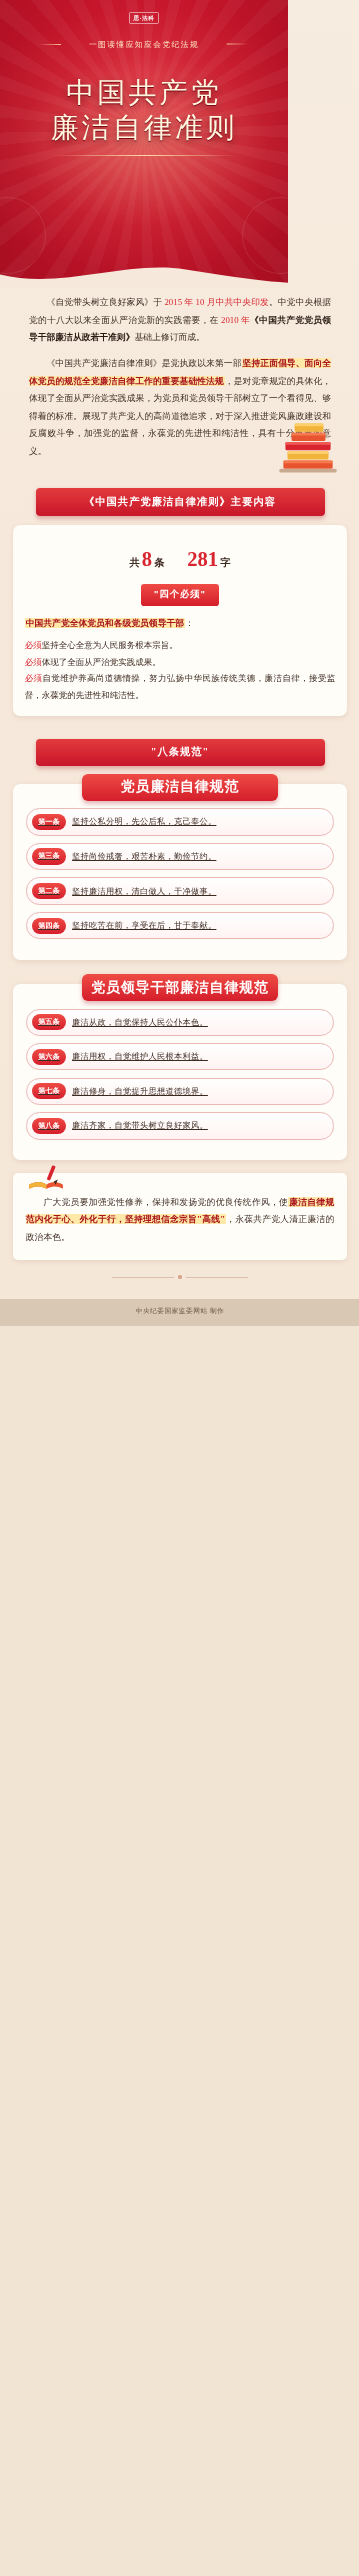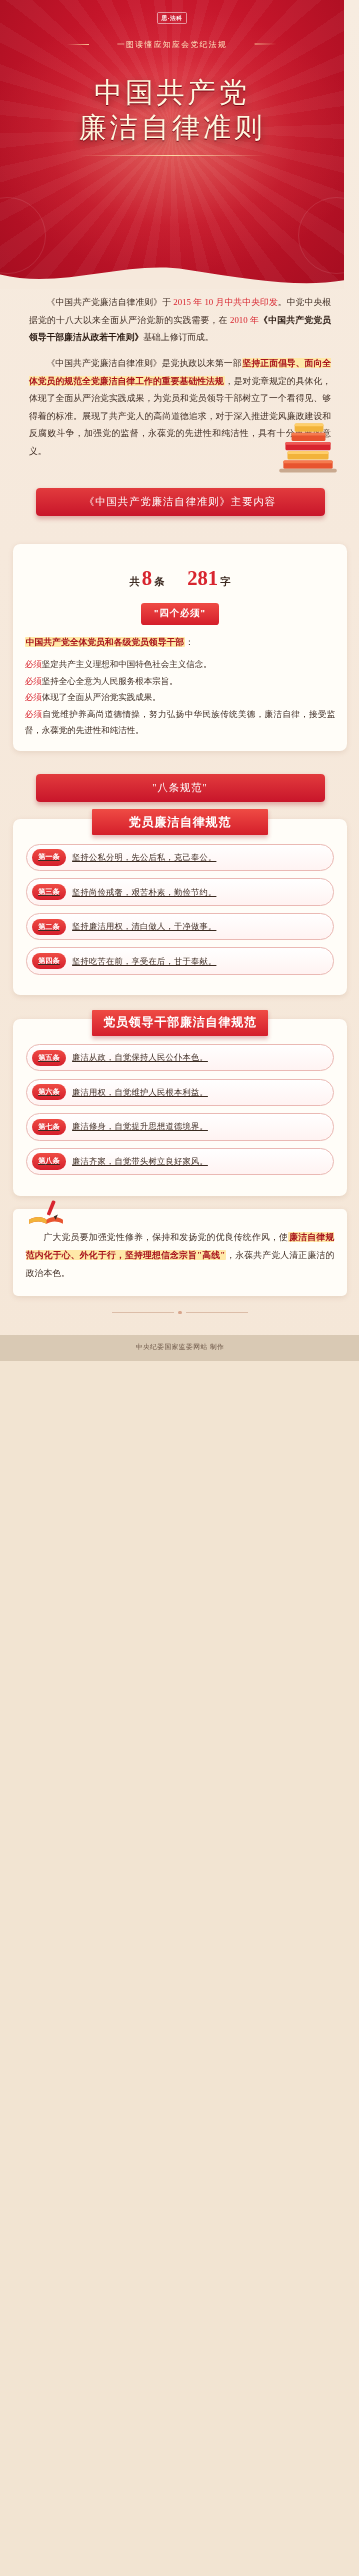--- a/index.html
+++ b/index.html
@@ -12,21 +12,21 @@
   .page {
     width: 360px;
     position: relative;
     background: linear-gradient(180deg, #f7ece0 0%, #f6e9dc 40%, #f5e7d8 100%);
     overflow: hidden;
   }
 
   
   .header {
     position: relative;
-    width: 344px;
+    width: 288px;
     height: 289px;
     background: radial-gradient(ellipse at 50% 35%, #d8253a 0%, #c4152a 45%, #a50d20 100%);
     overflow: hidden;
   }
   .hdr-rays {
     position: absolute; inset: 0;
     background:
       repeating-conic-gradient(from 0deg at 50% 45%,
         rgba(255,255,255,0.045) 0deg 5deg,
         rgba(255,255,255,0) 5deg 11deg);
@@ -119,21 +119,21 @@
     position: absolute; right: 5.2px; bottom: -3.1px; width: 67px; height: 77px;
   }
 
   
   .bar {
     position: relative;
     margin: 0 auto;
     background: linear-gradient(180deg, #e23b3d 0%, #c8152a 100%);
     color: #fff;
     font-family: "Liberation Serif", serif;
-    font-weight: normal;
+    font-weight: bold;
     border-radius: 4.1px;
     text-align: center;
     box-shadow: 0 2.1px 4.6px rgba(170,30,40,.30);
   }
   .bar-main {
     width: 289px; padding: 6.7px 5.2px; font-size: 10.3px; letter-spacing: 1px;
   }
   .bar-wing::before, .bar-wing::after {
     content: ""; position: absolute; top: 50%; width: 15.5px; height: 6.2px;
     transform: translateY(-50%);
@@ -167,24 +167,24 @@
   }
 
   
   .rule-group {
     background: #fffdf8; border-radius: 7.2px;
     box-shadow: 0 1.5px 5.2px rgba(150,90,60,.13);
     padding: 17.5px 12.4px 13.4px; margin-top: 17.5px; position: relative;
   }
   .rule-group-title {
     position: absolute; top: -9.8px; left: 50%; transform: translateX(-50%);
-    width: 176px; text-align: center;
+    width: 196px; text-align: center;
     background: linear-gradient(180deg, #ef4b44, #d41e2b);
-    color: #fff; font-weight: bold; font-size: 12px; letter-spacing: 0.8px;
-    padding: 4.6px 0; border-radius: 1px;
+    color: #fff; font-weight: bold; font-size: 14px; letter-spacing: 0.8px;
+    padding: 4.6px 0; border-radius: 6px;
     box-shadow: 0 2.1px 4.6px rgba(170,30,40,.3);
   }
   .rule-item {
     display: flex; align-items: center; gap: 6.2px;
     background: linear-gradient(180deg, #fff 0%, #fff3f2 100%);
     border: 0.8px solid #eab9b4;
     border-radius: 13.4px;
     padding: 4.6px 8.2px 4.6px 5.2px;
     margin: 7.2px 0;
     text-decoration: underline;
@@ -249,21 +249,21 @@
       <div class="title-underline"></div>
     </div>
 
     <svg class="hdr-wave" viewBox="0 0 698 70" preserveAspectRatio="none">
       <path d="M0,40 C120,70 240,12 360,30 C480,48 600,72 698,44 L698,70 L0,70 Z" fill="#f6e9dc"></path>
     </svg>
   </div>
 
   <div class="section">
     <div class="intro-wrap">
-      <p class="para" id="p1"><span>《中国共产党廉洁自律准则》于 </span><span class="hl-red">2015 年 10 月中共中央印发</span><span>。中党中央根据党的十八大以来全面从严治党新的实践需要，在 </span><span class="hl-red">2010 年</span><span class="hl-bold">《中国共产党党员领导干部廉洁从政若干准则》</span><span>基础上修订而成。</span></p>
+      <p class="para" id="p1"><span>《自觉带头树立良好家风》于 </span><span class="hl-red">2015 年 10 月中共中央印发</span><span>。中党中央根据党的十八大以来全面从严治党新的实践需要，在 </span><span class="hl-red">2010 年</span><span class="hl-bold">《中国共产党党员领导干部廉洁从政若干准则》</span><span>基础上修订而成。</span></p>
       <p class="para" id="p3" style="margin-top:8.2px"><span>《中国共产党廉洁自律准则》是党执政以来第一部</span><span class="hl-mark">坚持正面倡导、面向全体党员的规范全党廉洁自律工作的重要基础性法规</span><span>，是对党章规定的具体化，体现了全面从严治党实践成果，为党员和党员领导干部树立了一个看得见、够得着的标准。展现了共产党人的高尚道德追求，对于深入推进党风廉政建设和反腐败斗争，加强党的监督，永葆党的先进性和纯洁性，具有十分重要的意义。</span></p>
 
       <svg class="books" viewBox="0 0 130 150">
         <rect x="18" y="118" width="96" height="16" rx="3" fill="#e8542f"></rect>
         <rect x="18" y="118" width="96" height="5" rx="2" fill="#f57b4e"></rect>
         <rect x="26" y="100" width="80" height="16" rx="3" fill="#f2b33a"></rect>
         <rect x="26" y="100" width="80" height="5" rx="2" fill="#ffcf6b"></rect>
         <rect x="22" y="82" width="88" height="16" rx="3" fill="#d8252f"></rect>
         <rect x="22" y="82" width="88" height="5" rx="2" fill="#ef5a55"></rect>
         <rect x="34" y="64" width="66" height="16" rx="3" fill="#e8542f"></rect>
@@ -273,39 +273,38 @@
         <rect x="10" y="134" width="112" height="7" rx="3" fill="#c9a98f"></rect>
       </svg>
     </div>
   </div>
 
   <div class="section" style="margin-top:14.4px">
     <div class="center">
       <div class="bar bar-main bar-wing">《中国共产党廉洁自律准则》主要内容</div>
     </div>
 
-    <div class="card" style="margin-top:28px">
+    <div class="card" style="margin-top:9px">
 
       <div class="numbers">
         <div>
           <span class="nlabel">共</span><span class="nbig">8</span><span class="nlabel">条</span>
         </div>
         <div>
           <span class="nbig">281</span><span class="nlabel">字</span>
         </div>
       </div>
 
       <div class="center" style="margin:7.2px 0 9.3px">
         <span class="tag-red">"四个必须"</span>
       </div>
 
       <p class="para" style="text-indent:0" id="lead"><span class="hl-mark">中国共产党全体党员和各级党员领导干部</span><span>：</span></p>
 
       <ul class="clean" style="margin-top:4.1px" id="musts">
-          <li><span class="hl-red">必须</span><span>坚定共产主义理想和中国特色社会主义信念。</span></li>
           <li><span class="hl-red">必须</span><span>坚持全心全意为人民服务根本宗旨。</span></li>
           <li><span class="hl-red">必须</span><span>体现了全面从严治党实践成果。</span></li>
           <li><span class="hl-red">必须</span><span>自觉维护养高尚道德情操，努力弘扬中华民族传统美德，廉洁自律，接受监督，永葆党的先进性和纯洁性。</span></li>
         </ul>
     </div>
   </div>
 
   <div class="section" style="margin-top:23px">
     <div class="center">
       <div class="bar bar-main bar-wing">"八条规范"</div>

